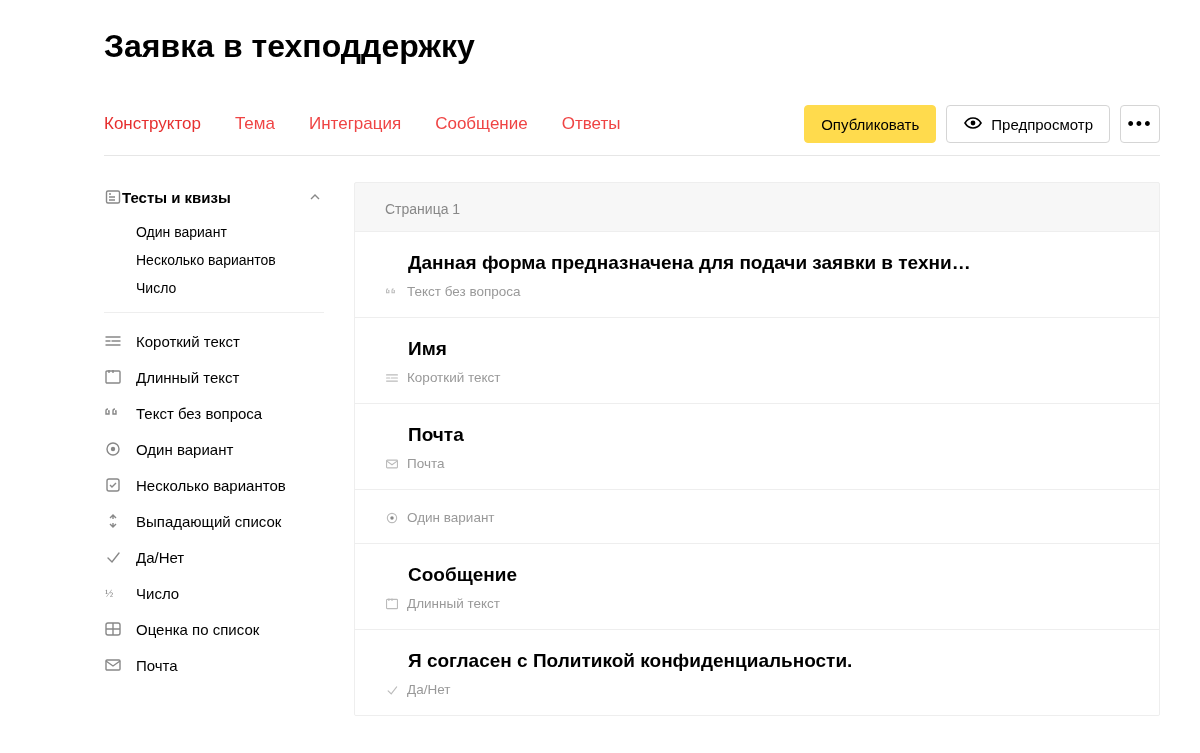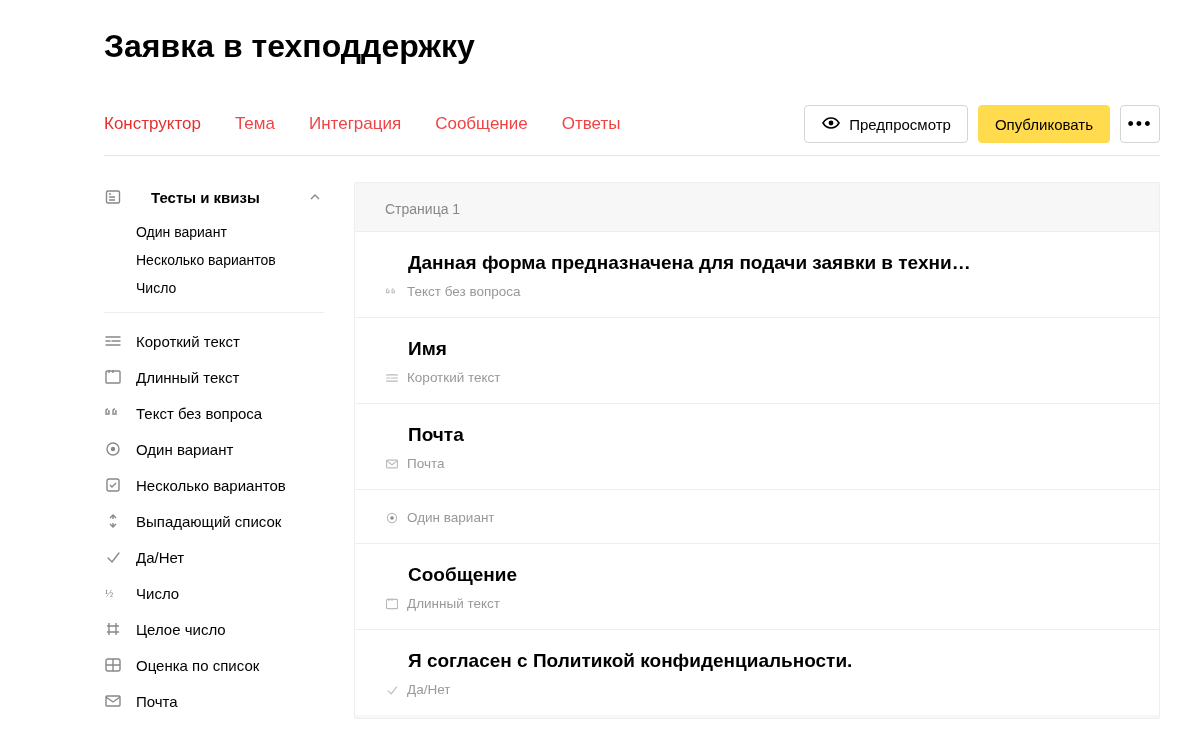--- a/index.html
+++ b/index.html
@@ -75,21 +75,21 @@
     gap: 30px;
   }
   .sidebar {
     width: 220px;
     flex-shrink: 0;
     font-size: 15px;
   }
   .group-header {
     display: flex;
     align-items: center;
-    gap: 29px;
+    gap: 0;
     font-weight: 600;
     padding: 6px 0;
     cursor: pointer;
   }
   .group-header .chev {
     margin-left: auto;
   }
   .sub-items {
     padding: 6px 0 10px 32px;
     border-bottom: 1px solid #eee;
@@ -218,28 +218,28 @@
 
   <div class="tabs-row">
     <div class="tabs" id="tabs">
         <div class="tab active">Конструктор</div>
         <div class="tab">Тема</div>
         <div class="tab">Интеграция</div>
         <div class="tab">Сообщение</div>
         <div class="tab">Ответы</div>
       </div>
     <div class="actions">
+      <button class="btn primary">
+        <span>Опубликовать</span>
+      </button>
       <button class="btn">
         <span class="eye-icon"><svg viewBox="0 0 20 20">
               <use href="#i-eye"></use>
             </svg></span>
         <span>Предпросмотр</span>
-      </button>
-      <button class="btn primary">
-        <span>Опубликовать</span>
       </button>
       <button class="btn icon-only">
         <span class="more-icon">•••</span>
       </button>
     </div>
   </div>
 
   <div class="content">
     <aside class="sidebar">
       <div class="group-header">
@@ -321,28 +321,20 @@
             <span class="ft-icon">
               <svg viewBox="0 0 18 18">
                 <use href="#i-half"></use>
               </svg>
             </span>
             <span>Число</span>
           </div>
           <div class="field-type">
             <span class="ft-icon">
               <svg viewBox="0 0 18 18">
-                <use href="#i-hash"></use>
-              </svg>
-            </span>
-            <span>Целое число</span>
-          </div>
-          <div class="field-type">
-            <span class="ft-icon">
-              <svg viewBox="0 0 18 18">
                 <use href="#i-grid"></use>
               </svg>
             </span>
             <span>Оценка по список</span>
           </div>
           <div class="field-type">
             <span class="ft-icon">
               <svg viewBox="0 0 18 18">
                 <use href="#i-mail"></use>
               </svg>

